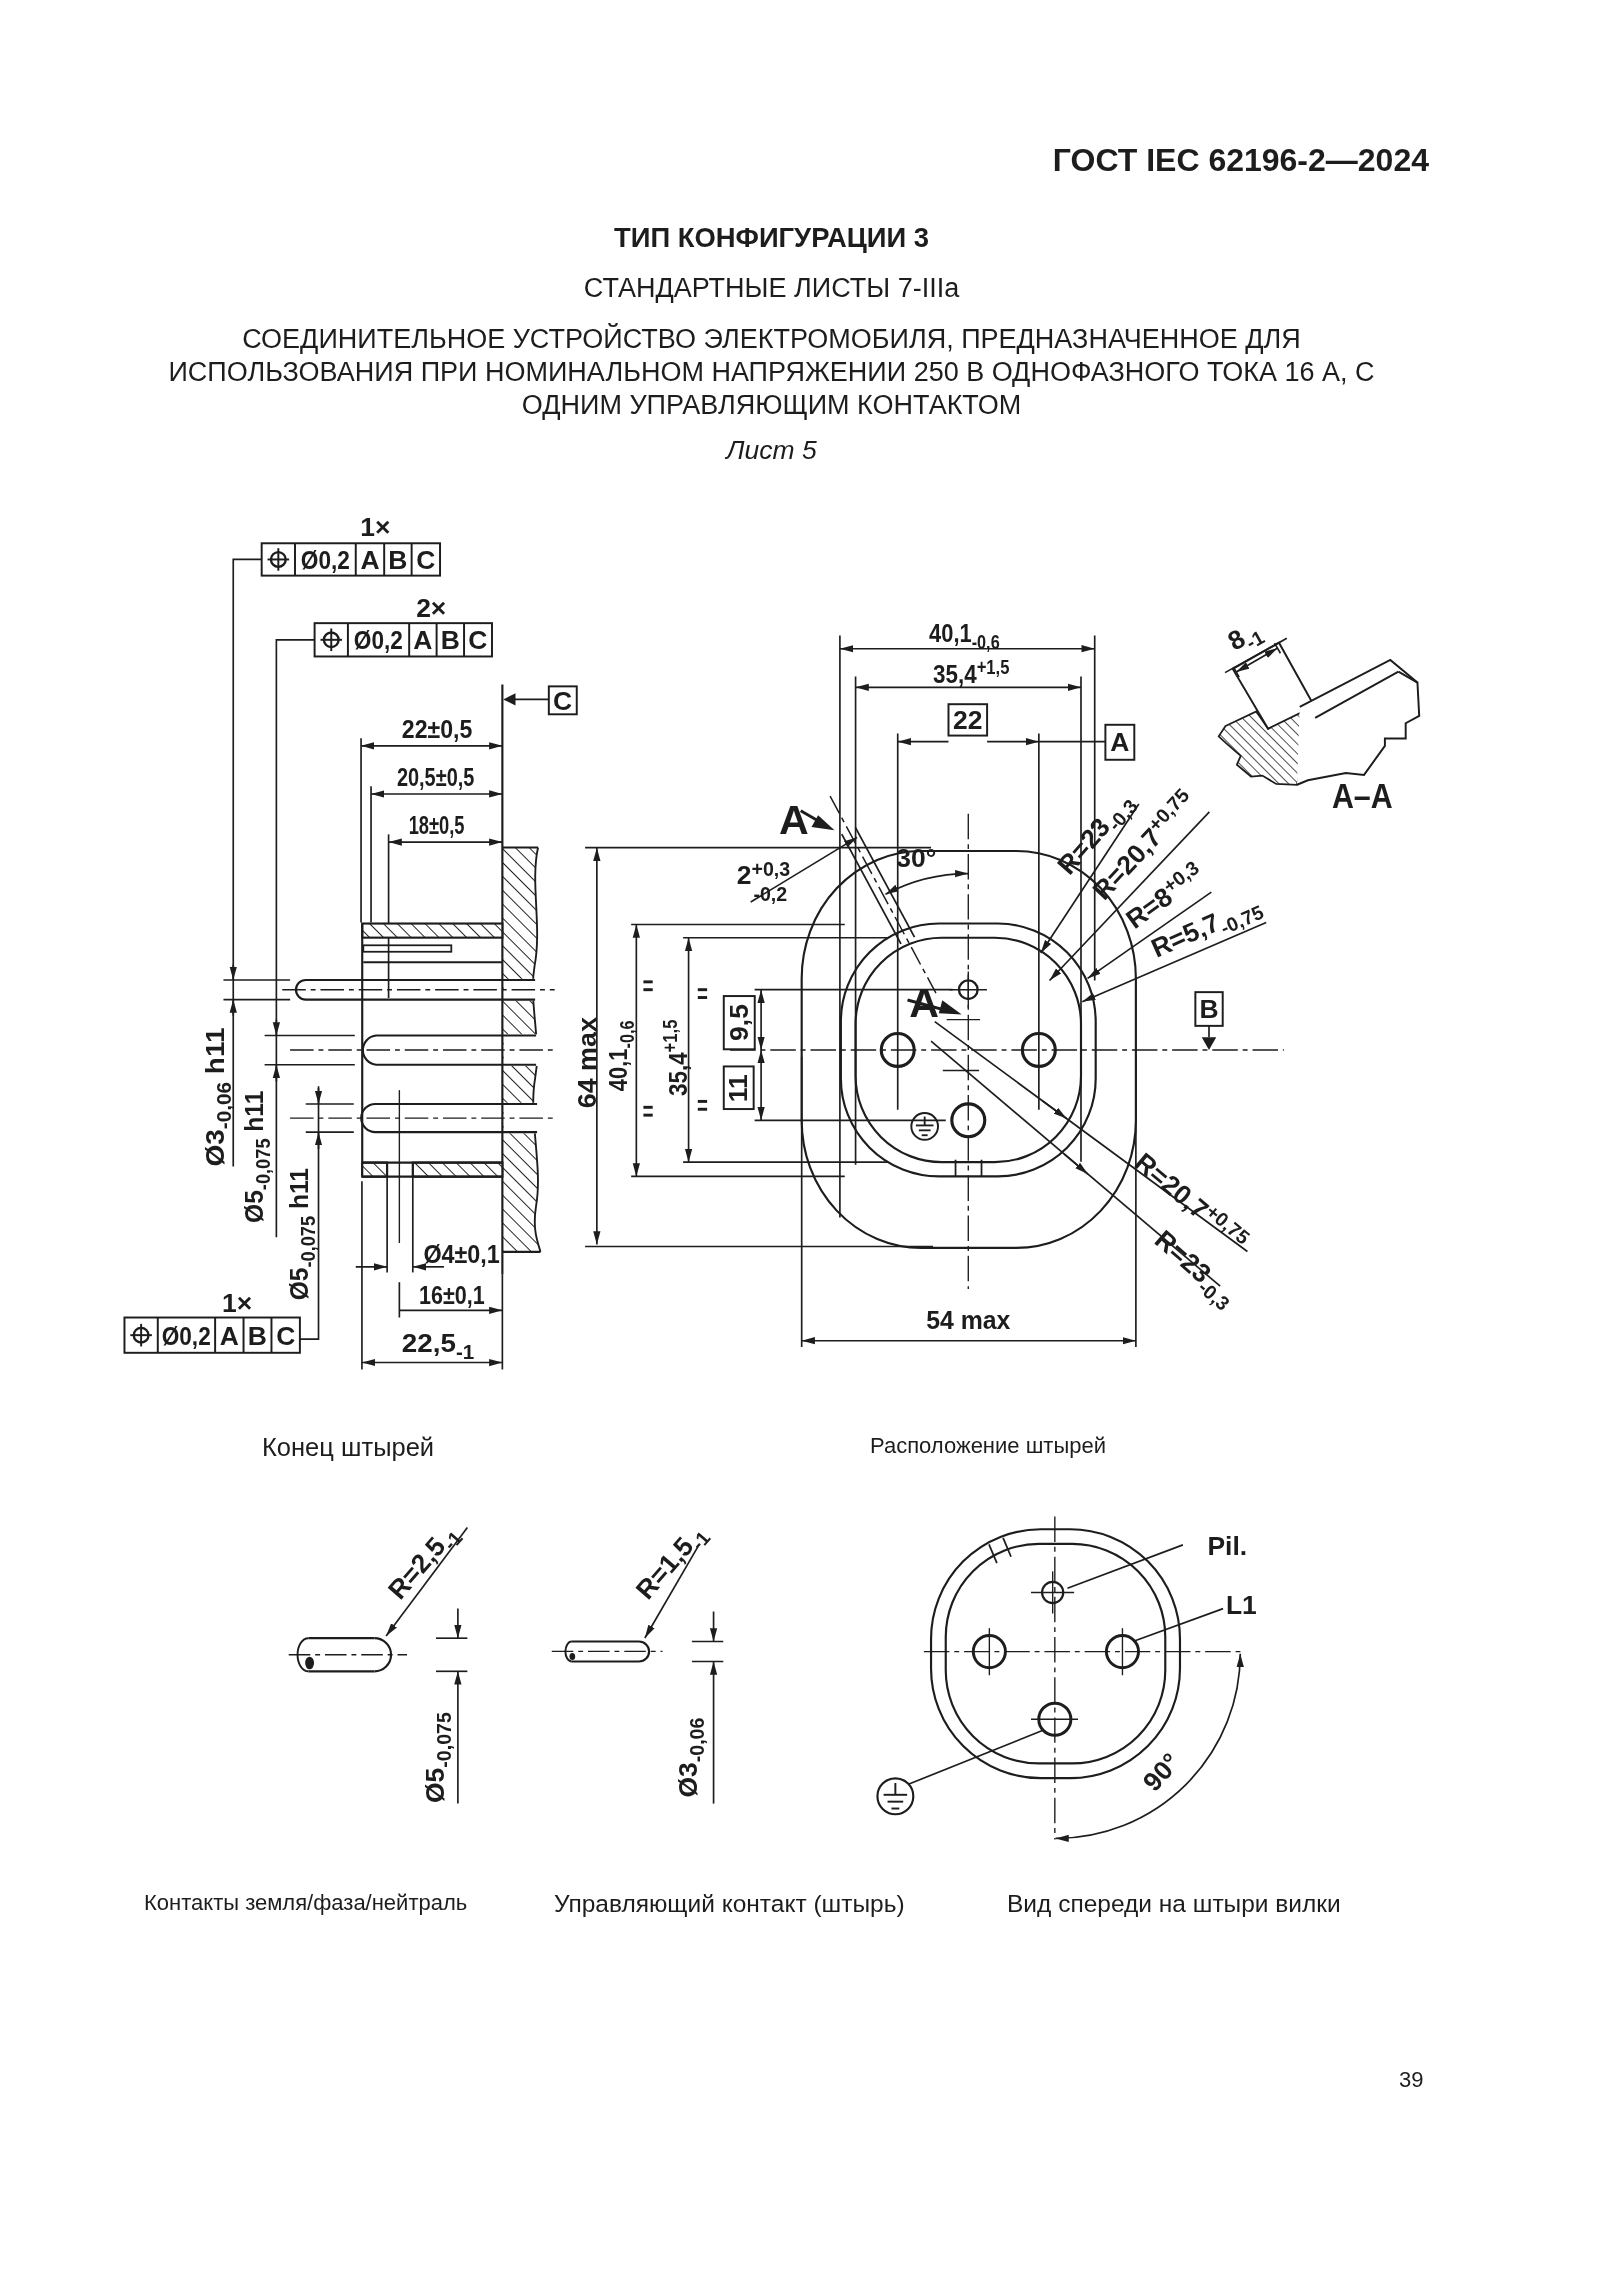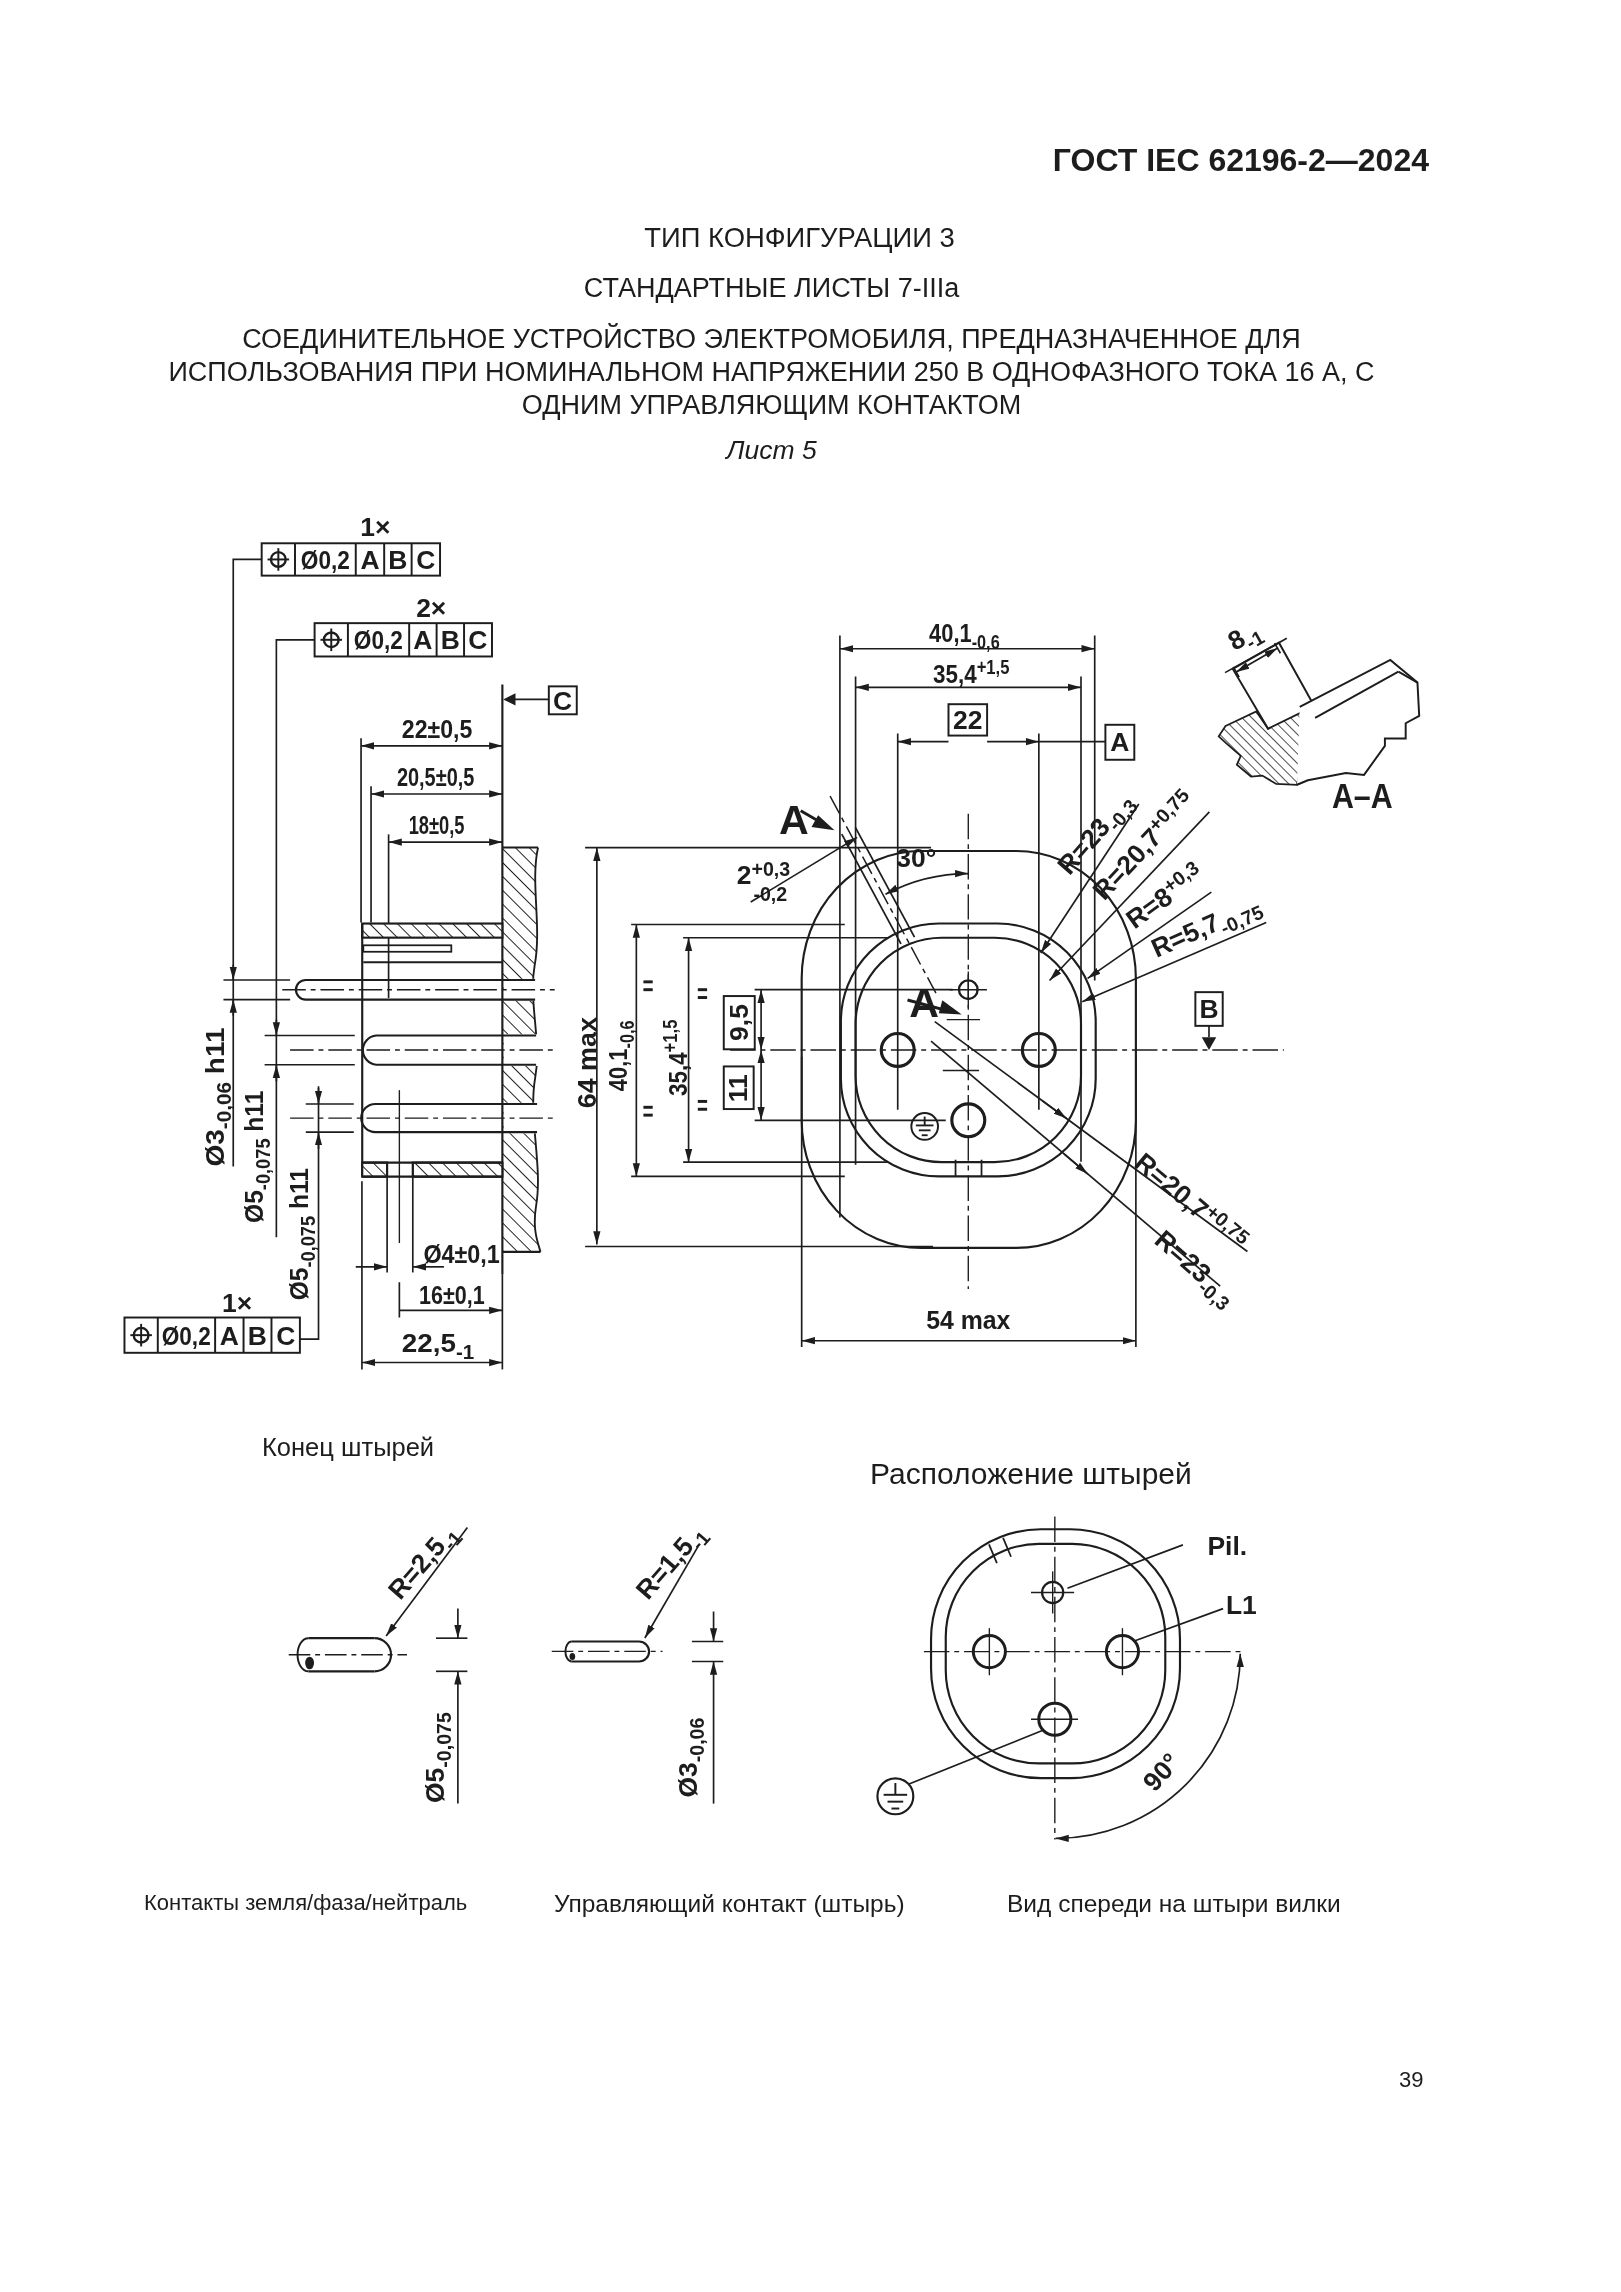--- a/index.html
+++ b/index.html
@@ -4,26 +4,26 @@
 <style>
   html,body{margin:0;padding:0;background:#fff;}
   body{width:1621px;height:2293px;position:relative;font-family:"Liberation Sans",sans-serif;color:#1d1d1d;}
   .abs{position:absolute;}
   .ctr{left:0;width:1543px;text-align:center;}
   svg text{fill:#1d1d1d;}
 </style>
 </head>
 <body>
 <div class="abs" style="top:142px;right:192px;font-size:32px;font-weight:bold;white-space:nowrap;">ГОСТ IEC 62196-2—2024</div>
-<div class="abs ctr" style="top:222px;font-size:27.4px;font-weight:normal;padding-left:28px;">ТИП КОНФИГУРАЦИИ 3</div>
+<div class="abs ctr" style="top:222px;font-size:27.4px;font-weight:bold;">ТИП КОНФИГУРАЦИИ 3</div>
 <div class="abs ctr" style="top:273px;font-size:27px;">СТАНДАРТНЫЕ ЛИСТЫ 7-IIIa</div>
 <div class="abs ctr" style="top:323px;font-size:27px;line-height:33px;">СОЕДИНИТЕЛЬНОЕ УСТРОЙСТВО ЭЛЕКТРОМОБИЛЯ, ПРЕДНАЗНАЧЕННОЕ ДЛЯ<br>ИСПОЛЬЗОВАНИЯ ПРИ НОМИНАЛЬНОМ НАПРЯЖЕНИИ 250 В ОДНОФАЗНОГО ТОКА 16 А, С<br>ОДНИМ УПРАВЛЯЮЩИМ КОНТАКТОМ</div>
 <div class="abs ctr" style="top:435px;font-size:26.5px;font-style:italic;">Лист 5</div>
 <div class="abs" style="top:1433px;left:262px;font-size:25.5px;">Конец штырей</div>
-<div class="abs" style="top:1433px;left:870px;font-size:30px;margin-top:24px;">Расположение штырей</div>
+<div class="abs" style="top:1433px;left:870px;font-size:22px;">Расположение штырей</div>
 <div class="abs" style="top:1890px;left:144px;font-size:22px;">Контакты земля/фаза/нейтраль</div>
 <div class="abs" style="top:1890px;left:554px;font-size:24.5px;">Управляющий контакт (штырь)</div>
 <div class="abs" style="top:1890px;left:1007px;font-size:24.5px;">Вид спереди на штыри вилки</div>
 <div class="abs" style="top:2067px;left:1399px;font-size:22px;">39</div>
 
 <svg class="abs" style="top:0;left:0;" width="1621" height="2293" viewBox="0 0 1654 2339">
 <defs>
   <marker id="ar" orient="auto-start-reverse" markerWidth="15" markerHeight="9" refX="13.5" refY="4.5" markerUnits="userSpaceOnUse">
     <path d="M0,0.8 L13.5,4.5 L0,8.2 z" fill="#1d1d1d"></path>
   </marker>

